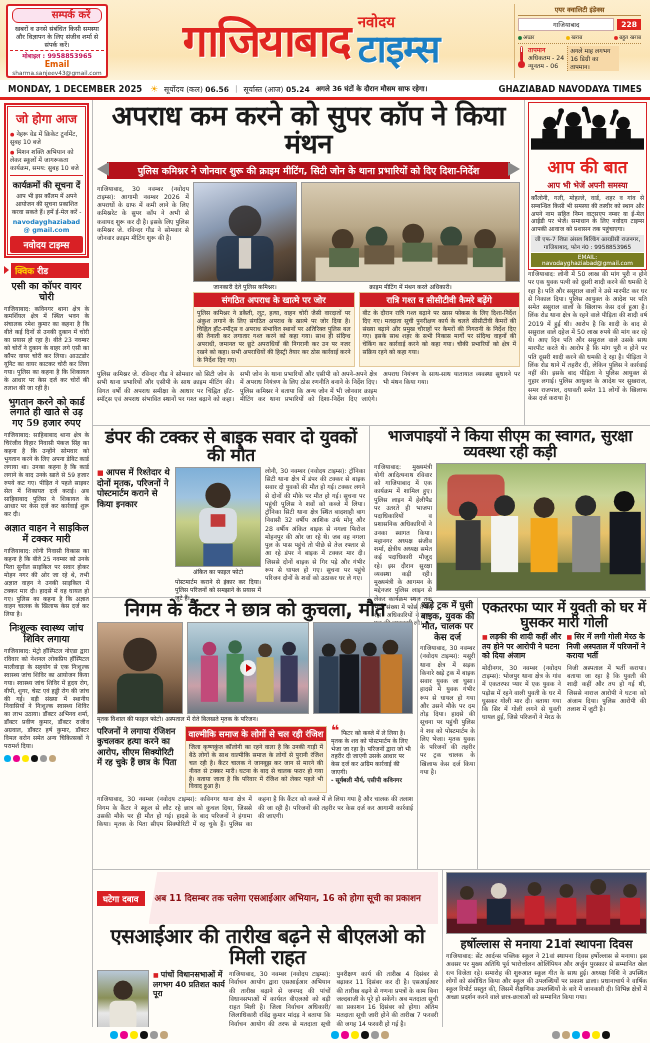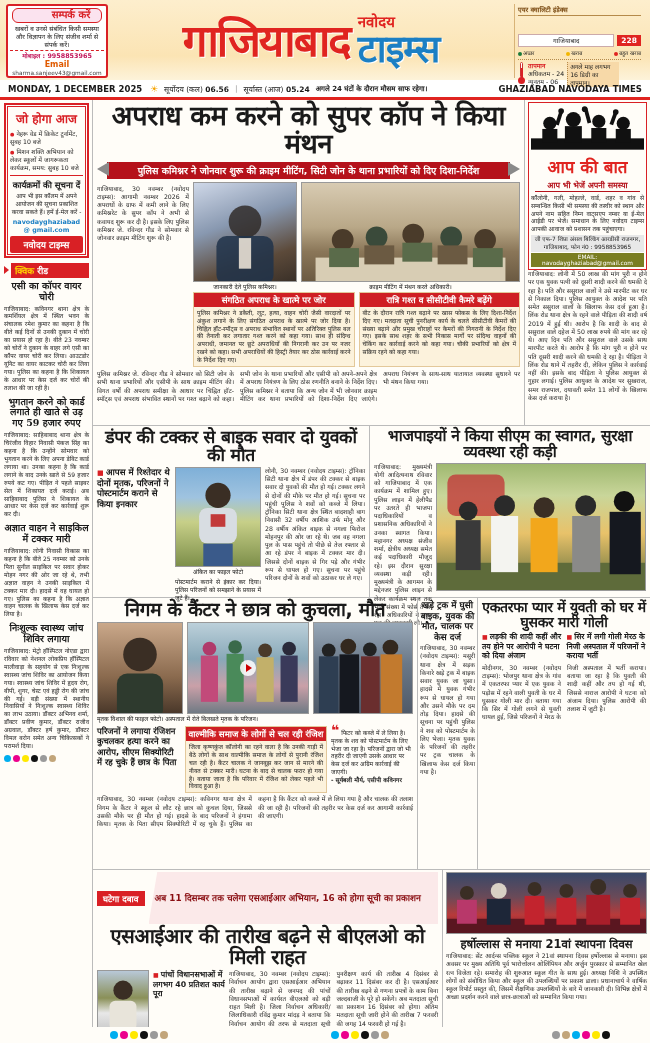--- a/index.html
+++ b/index.html
@@ -13,21 +13,21 @@
   .contact-box .cb-title { background:#fbe3ef; color:#d92025; font-weight:bold; font-size:10px; border:1px solid #d92025; border-radius:6px; margin:1px 2px 2px;padding-left:28px; }
   .contact-box .cb-phone { color:#c2185b; font-weight:bold; border-top:1px dashed #d92025; margin-top:1px; padding-top:1px; }
   .contact-box .cb-email-l { color:#e05a00; font-weight:bold; font-size:8px; }
   .contact-box .cb-email { font-size:5.8px; color:#444; }
   .title-area { flex:1; display:flex; align-items:center; justify-content:center; gap:8px; }
   .t-city { color:#e02420; font-weight:900; font-size:44px; letter-spacing:-2px; text-shadow:1px 1px 0 #fff; line-height:1; }
   .t-right { display:flex; flex-direction:column; align-items:flex-start; line-height:1; }
   .t-small { color:#e02420; font-weight:900; font-size:15px; }
   .t-main { color:#1b7fc4; font-weight:900; font-size:38px; letter-spacing:-1px; text-shadow:1px 1px 0 #fff; }
   .aqi-box { width:130px; border-left:1px solid #d8b377; padding:1px 3px; font-size:6.2px; }
-  .aqi-title { color:#7a4a12; font-weight:bold; border-bottom:1px solid #b58a4a; padding-bottom:1px; margin-bottom:18px; font-size:6.6px;}
+  .aqi-title { text-align:center; color:#7a4a12; font-weight:bold; border-bottom:1px solid #b58a4a; padding-bottom:1px; margin-bottom:2px; font-size:6.6px;}
   .aqi-row { display:flex; align-items:center; gap:3px; margin:1px 0; }
   .aqi-city { flex:1; background:#fff; border:1px solid #caa; text-align:center; font-size:6.6px; padding:1px 0; }
   .aqi-val { background:#e02420; color:#fff; font-weight:bold; padding:1px 4px; font-size:7.5px; }
   .aqi-legend { display:flex; justify-content:space-between; font-size:5.4px; margin:2px 0; }
   .dot { display:inline-block; width:4px; height:4px; border-radius:50%; margin-right:1px; vertical-align:middle;}
   .aqi-bottom { display:flex; gap:3px; border-top:1px dotted #b58a4a; padding-top:2px;}
   .thermo { width:7px; height:22px; position:relative; }
   .thermo .tube { position:absolute; left:2px; top:0; width:3px; height:16px; background:#fff; border:1px solid #c33; border-radius:2px;}
   .thermo .bulb { position:absolute; left:0; bottom:0; width:7px; height:7px; background:#d92025; border-radius:50%;}
   .thermo .mercury{ position:absolute; left:3px; top:6px; width:1.5px; height:12px; background:#d92025;}
@@ -216,21 +216,21 @@
       </div>
     </div>
   </div>
 
   <div class="dateline">
     <span class="dl-date">MONDAY, 1 DECEMBER 2025</span>
     <span class="sun-icon">☀</span>
     <span class="dl-kv"><span>सूर्योदय (कल)</span> <b>06.56</b></span>
     <span class="dl-sep">|</span>
     <span class="dl-kv"><span>सूर्यास्त (आज)</span> <b>05.24</b></span>
-    <span class="dl-weather">अगले 24 घंटों के दौरान मौसम साफ रहेगा।</span>
+    <span class="dl-weather">अगले 36 घंटों के दौरान मौसम साफ रहेगा।</span>
     <span class="dl-edition">GHAZIABAD NAVODAYA TIMES</span>
   </div>
 
   <div class="content">
 
     <div class="sidebar">
       <div class="today-box">
         <div class="tb-title">जो होगा आज</div>
         <div class="tb-item">नेहरू वेड में क्रिकेट टूर्नामेंट, सुबह 10 बजे</div>
         <div class="tb-item">मिशन शक्ति अभियान को लेकर स्कूलों में जागरूकता कार्यक्रम, समय: सुबह 10 बजे</div>

